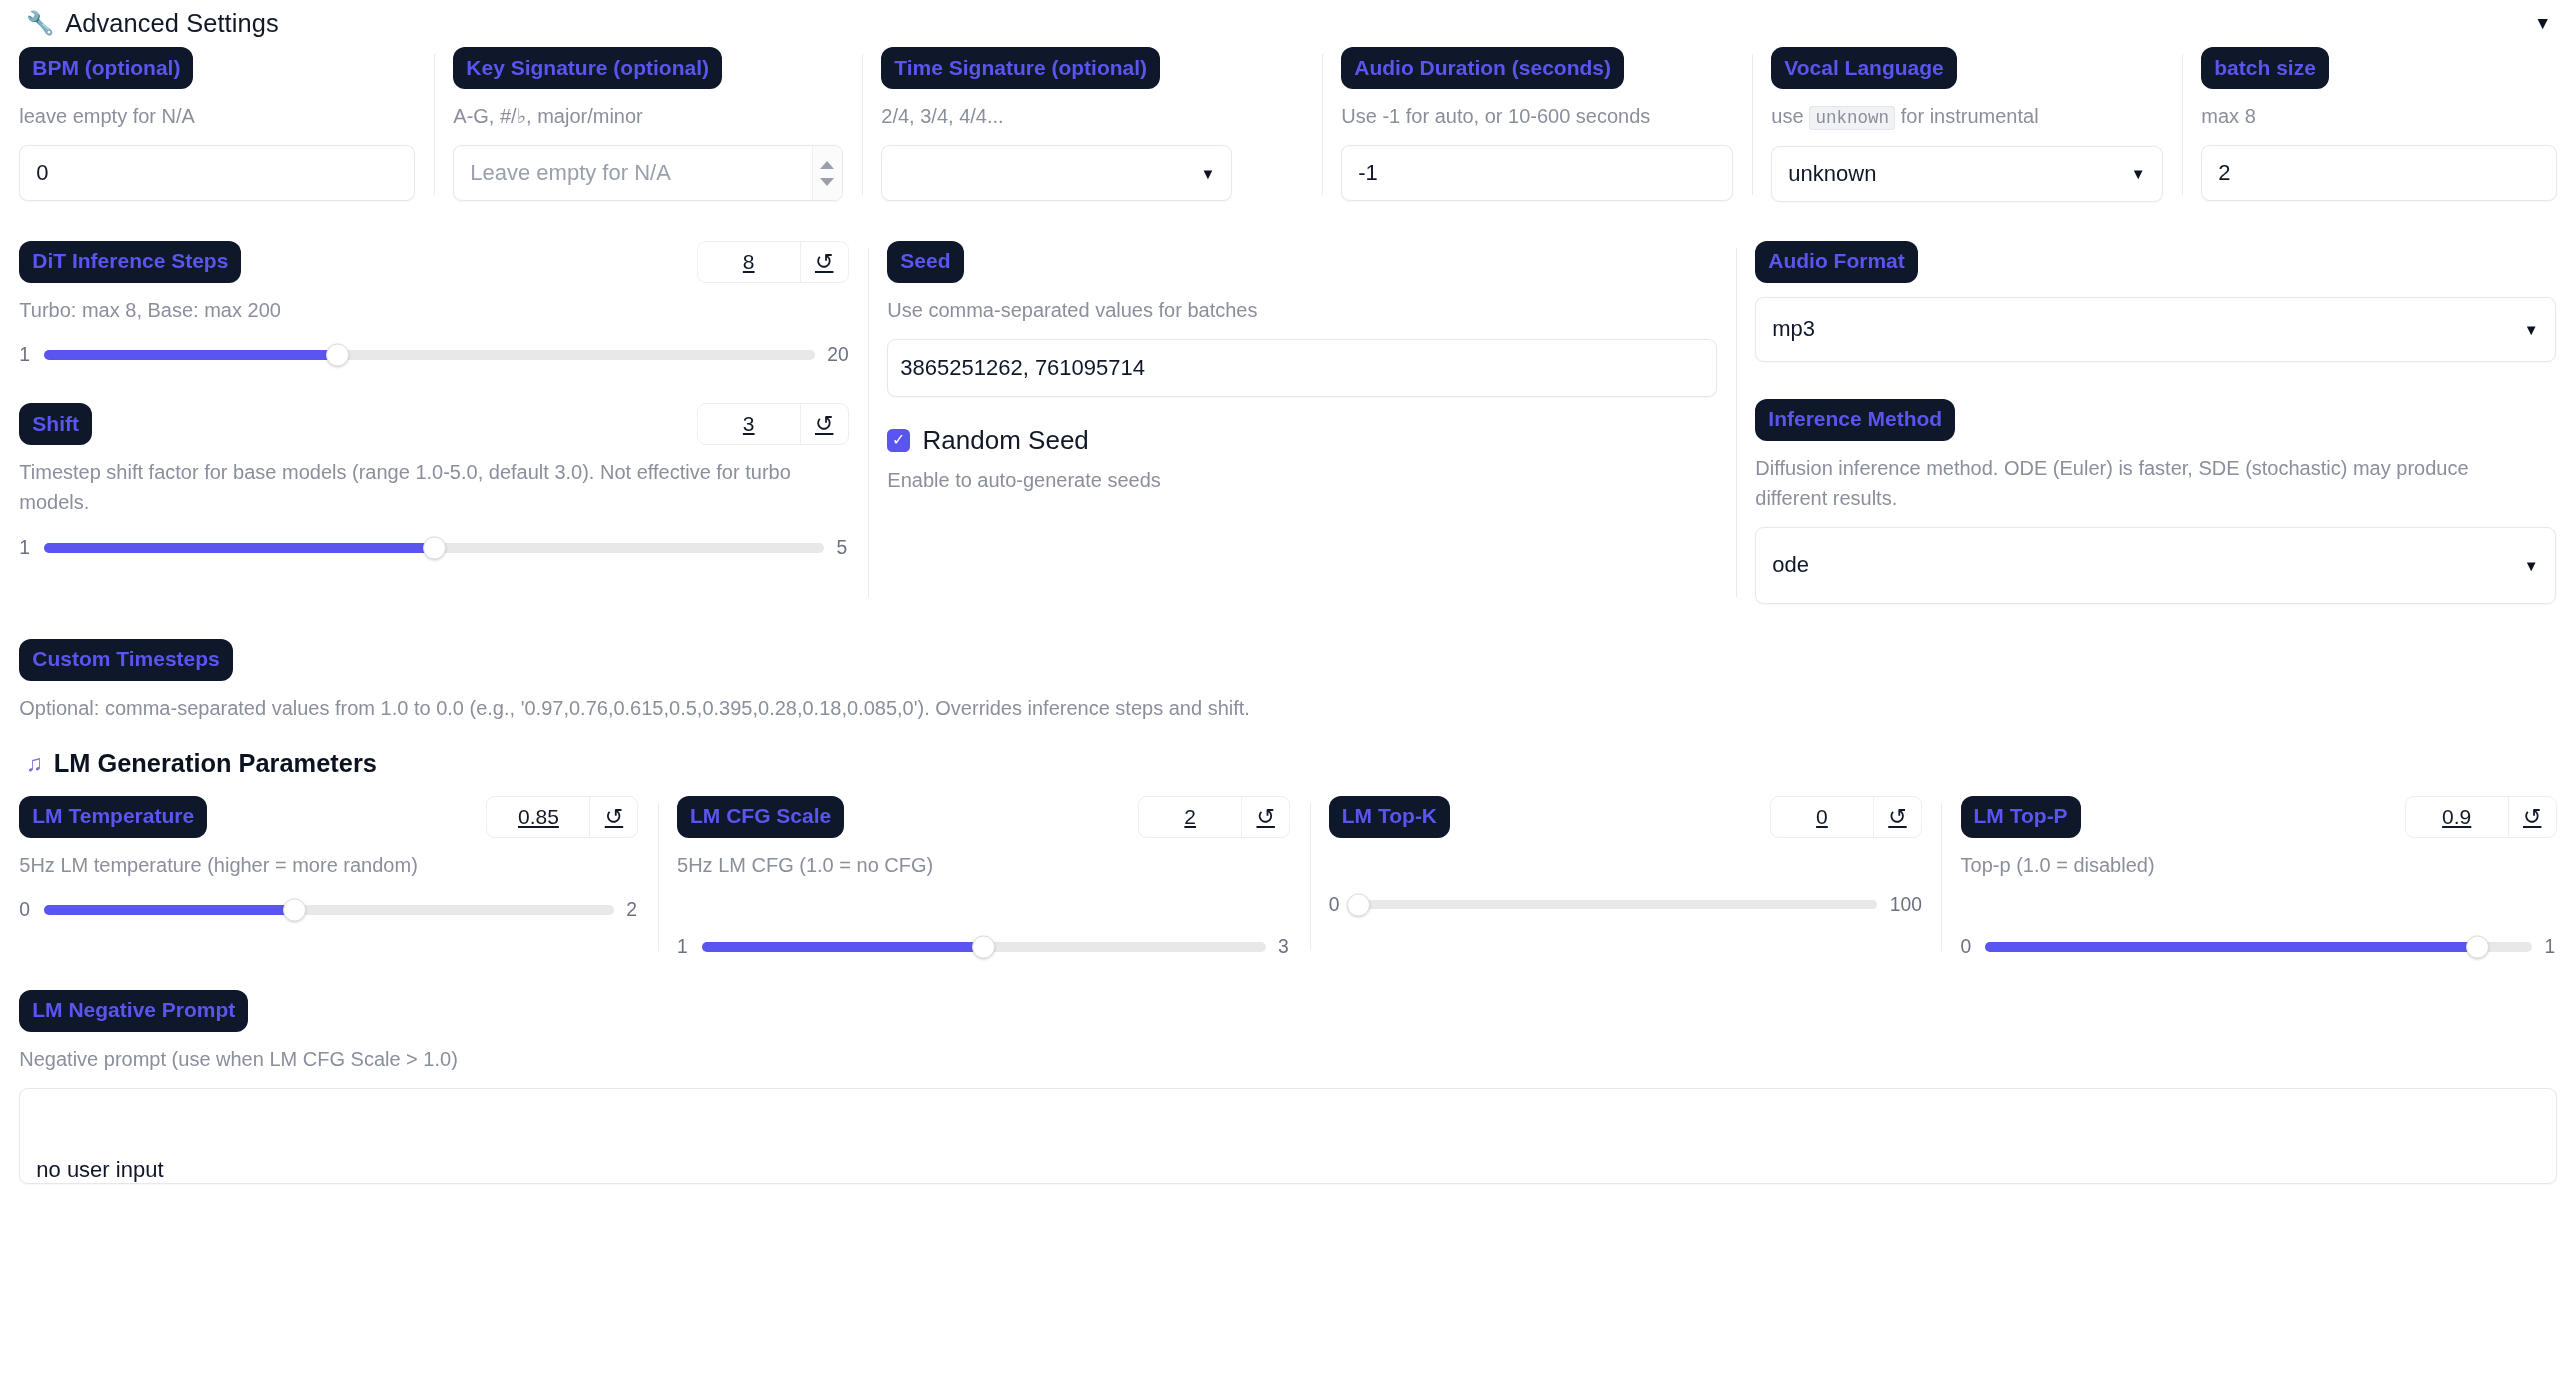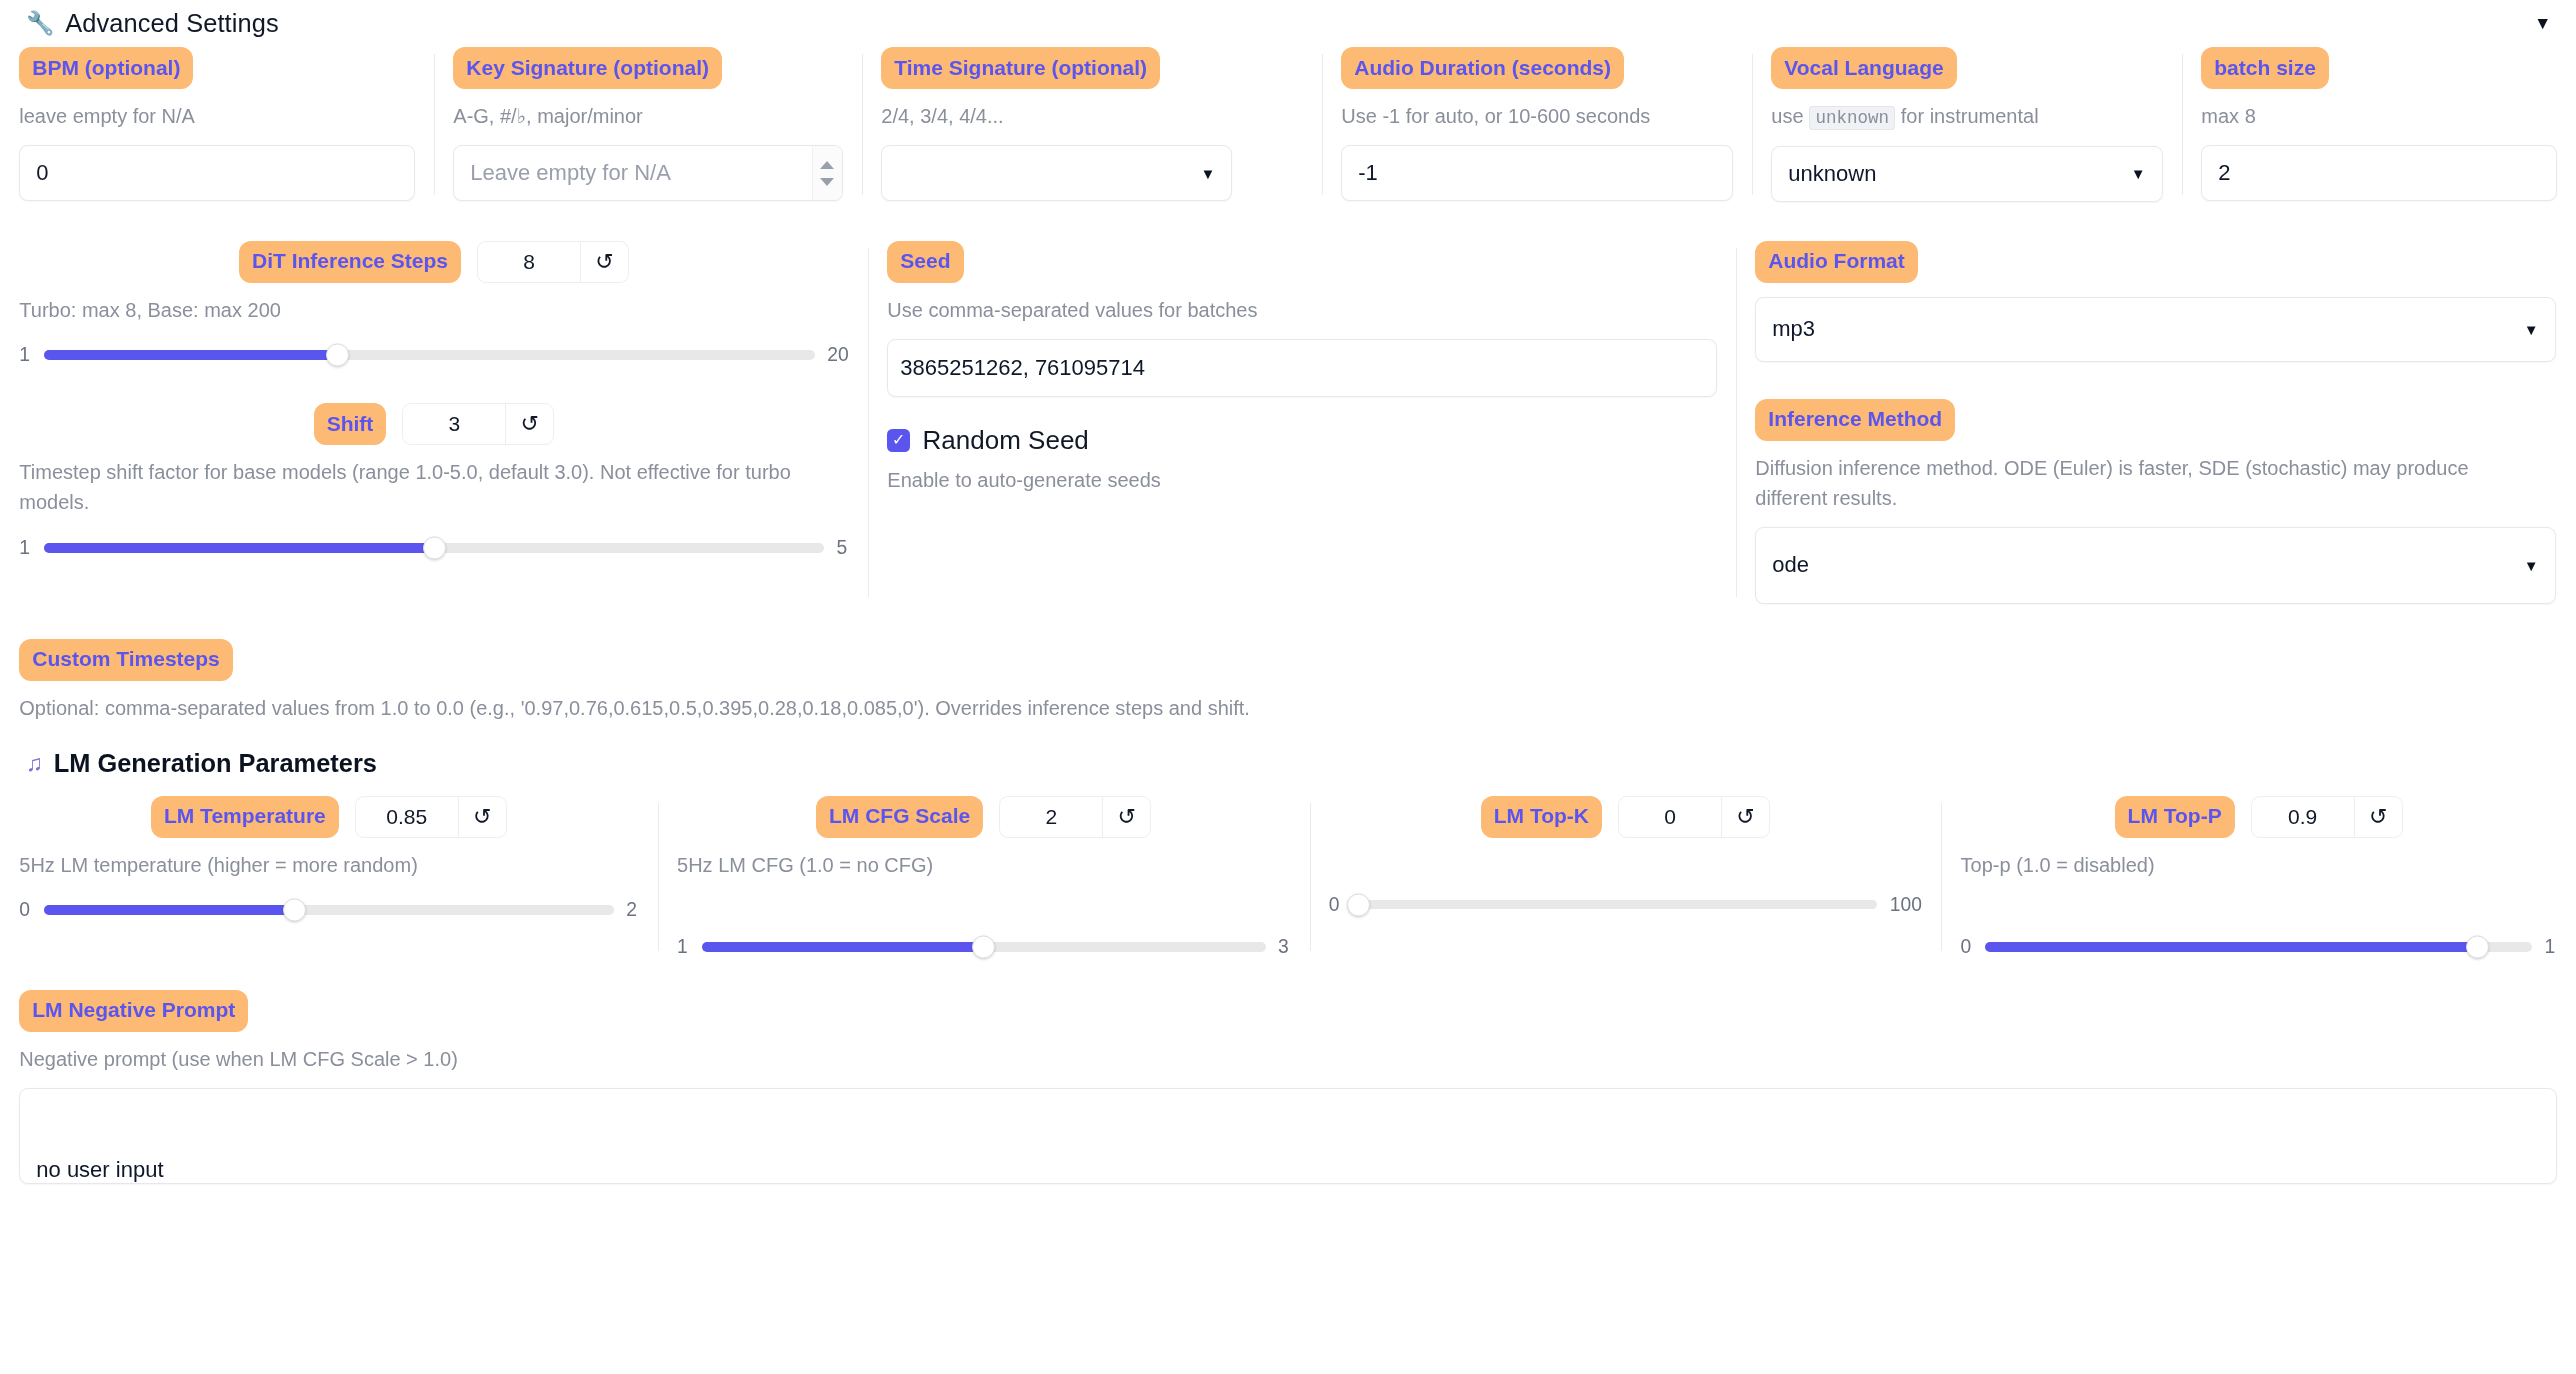--- a/index.html
+++ b/index.html
@@ -53,34 +53,35 @@
     content: "";
     position: absolute;
     left: 0; top: 7px; bottom: 7px;
     width: 0.9px;
     background: #e9ebf0;
   }
 
   
   .pill {
     display: inline-block;
-    background: #fdba74;
+    background: #0f172a;
     color: #5b55ef;
     font-weight: 700;
     font-size: 21px;
     line-height: 1;
     padding: 9.6px 13px 11.4px 13px;
     border-radius: 12px;
     white-space: nowrap;
   }
   .pill-row {
     display: flex;
     align-items: flex-start;
-    justify-content: center;
+    justify-content: space-between;
     gap: 16px;
+    text-decoration: underline;
   }
   .hint {
     color: #8a8f9c;
     font-size: 20px;
     margin-top: 12.3px;
     line-height: 1.5;
   }
   .hint code {
     font-family: "Liberation Mono", monospace;
     font-size: 17.5px;

